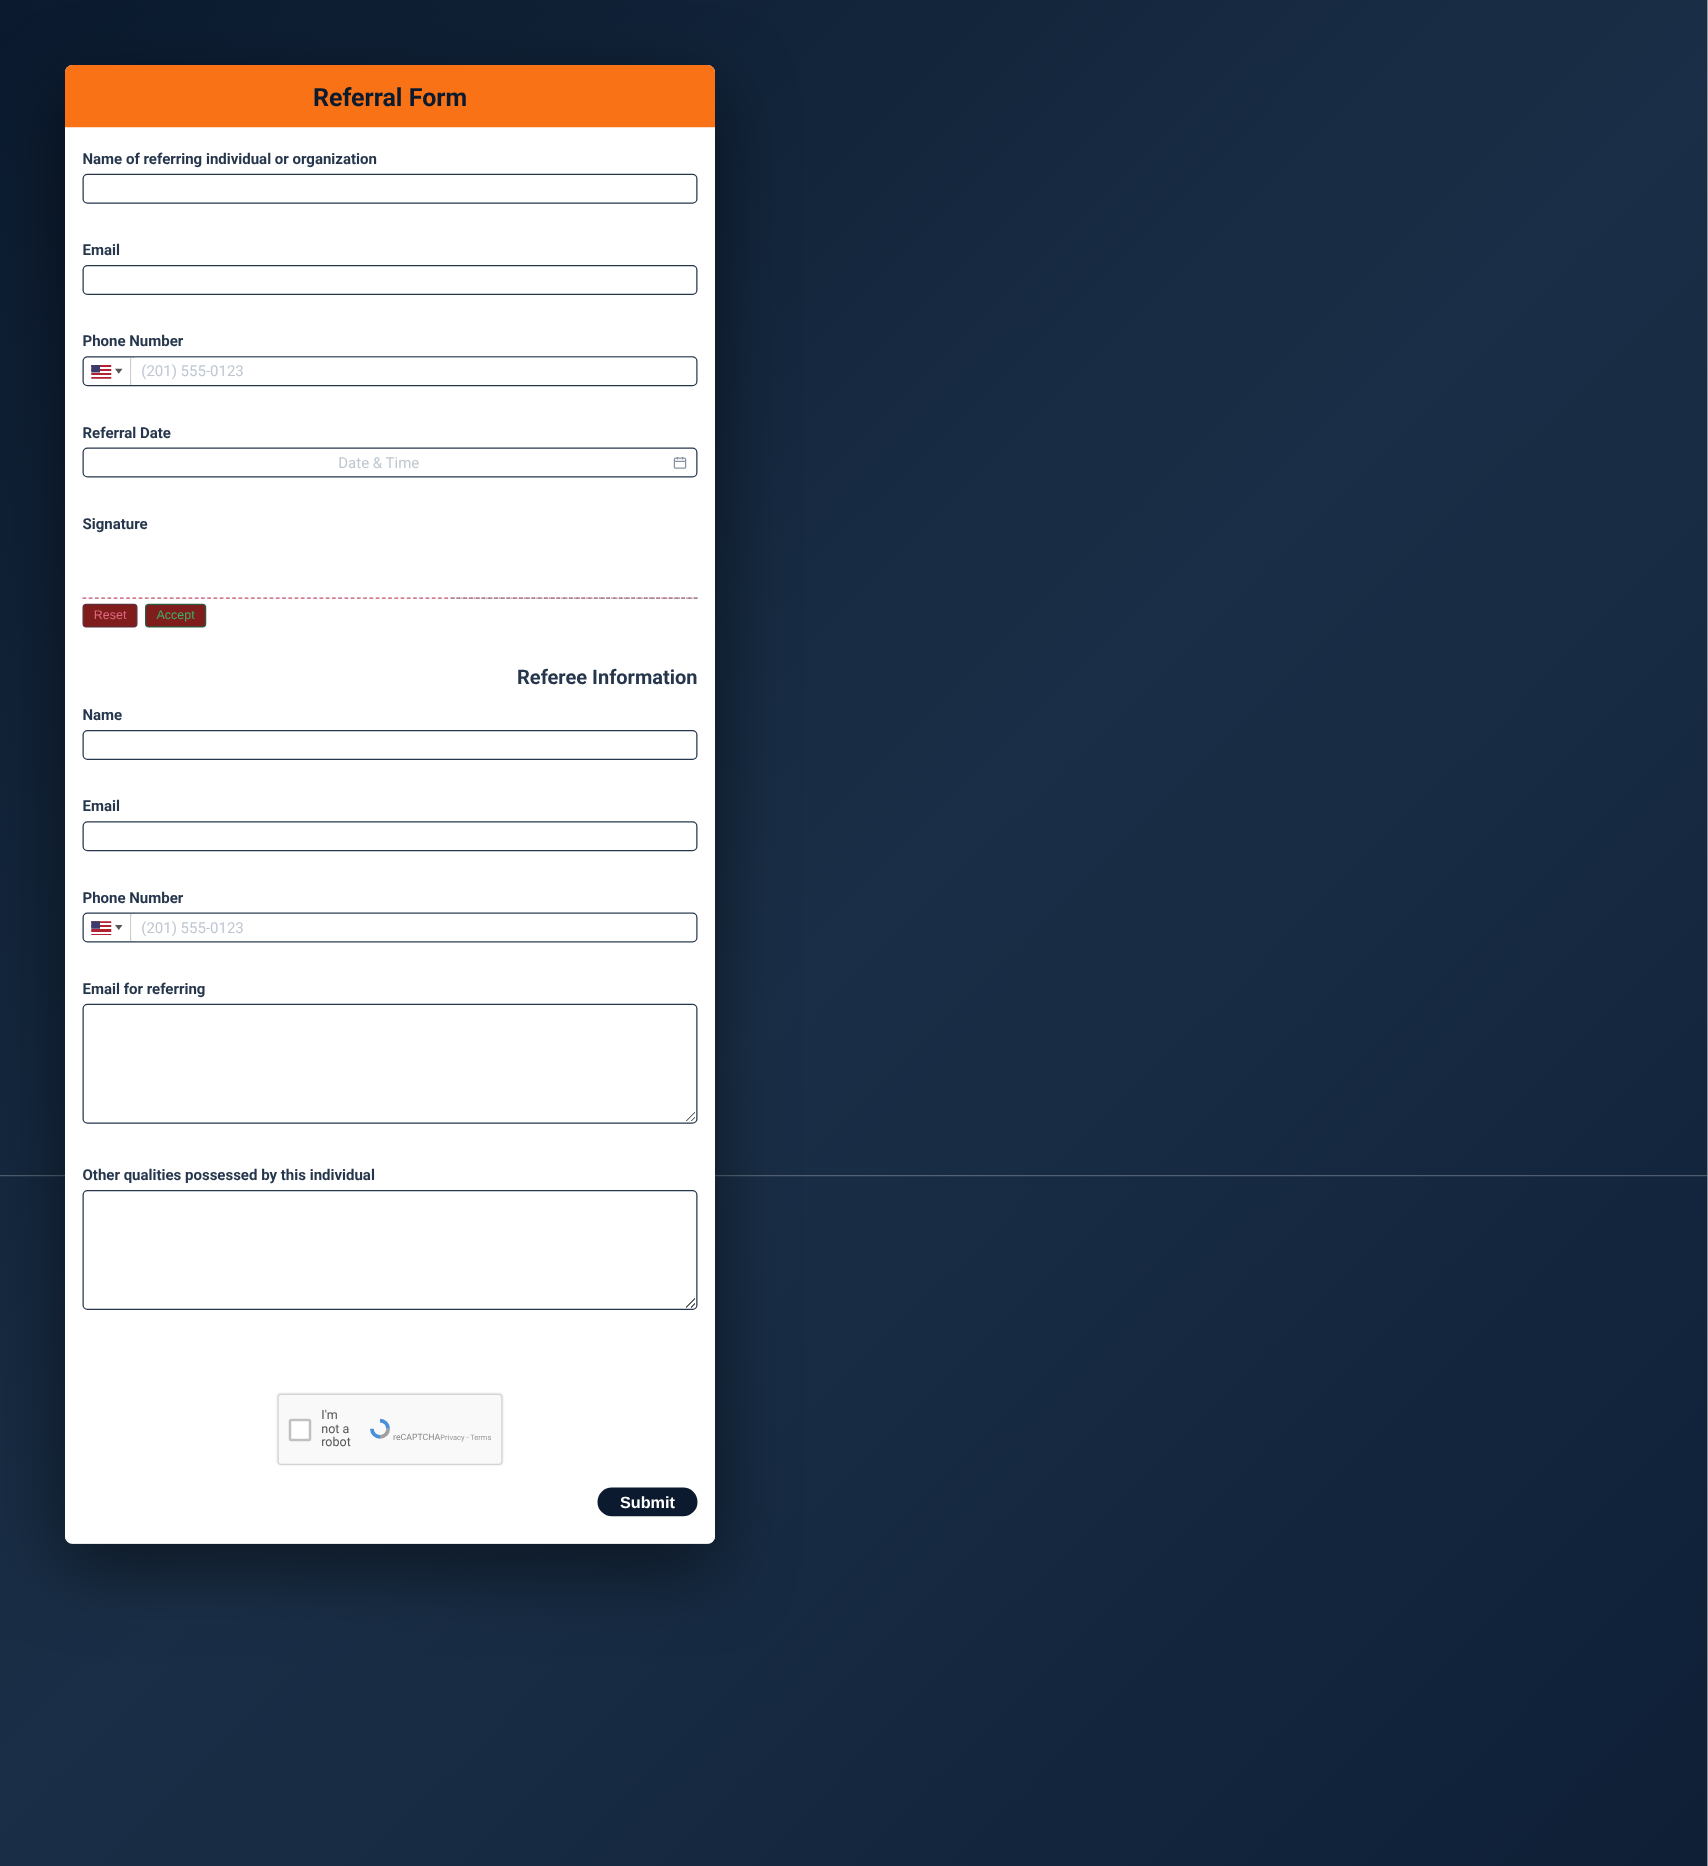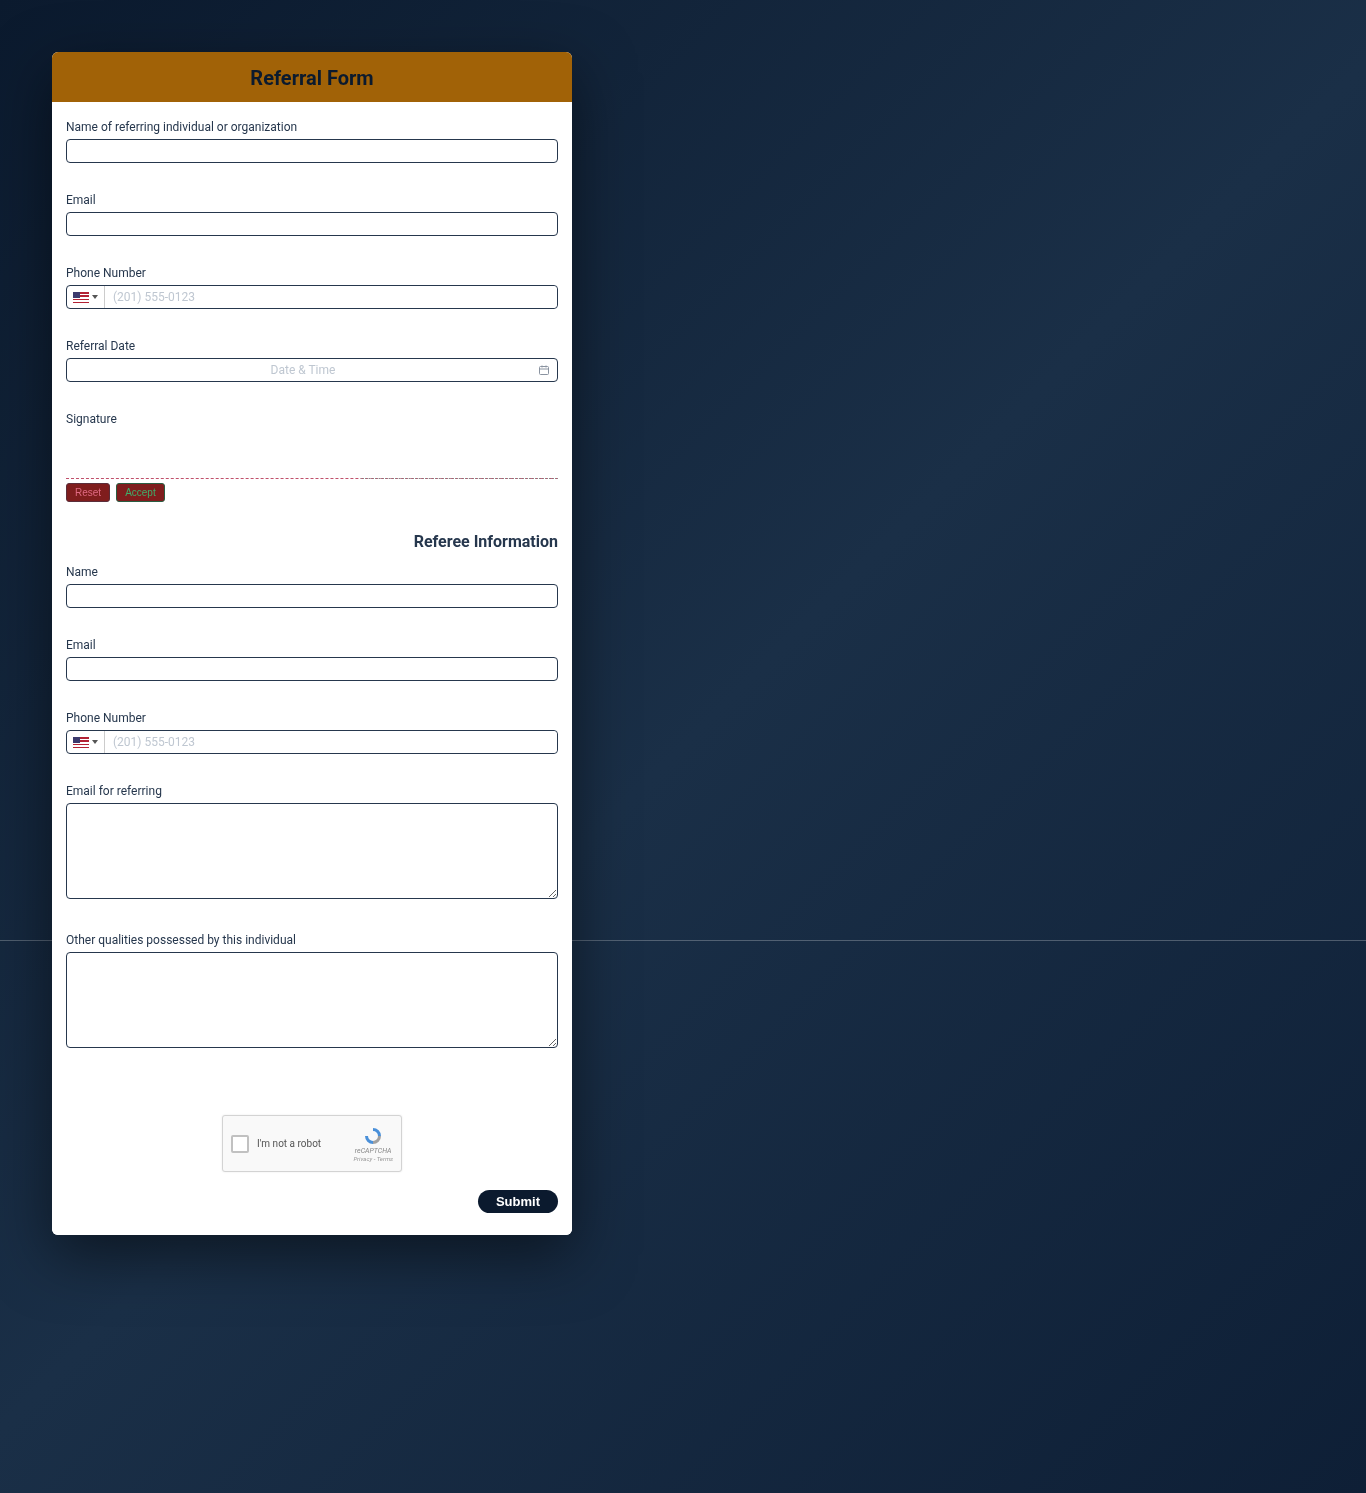--- a/index.html
+++ b/index.html
@@ -23,38 +23,38 @@
     position: absolute;
     left: 52px;
     top: 52px;
     width: 520px;
     background: #fff;
     border-radius: 6px;
     box-shadow: 0 20px 60px rgba(0,0,0,0.5);
     overflow: hidden;
   }
   .form-title {
-    background: #a16207;
+    background: #f97316;
     color: #0b1a2e;
     text-align: center;
     font-size: 20px;
     font-weight: 700;
     padding: 14px 0 12px;
   }
   .form-body {
     padding: 18px 14px 22px 14px;
     background: #fff;
   }
   .field {
     margin-bottom: 30px;
   }
   .field-label {
     display: block;
     font-size: 12px;
-    font-weight: 400;
+    font-weight: 700;
     color: #26374d;
     margin-bottom: 5px;
   }
   .text-input, .date-input, .phone-value, textarea {
     width: 100%;
     border: 1px solid #26374d;
     background: #fff;
     border-radius: 4px;
     height: 24px;
     padding: 3px 8px;
@@ -170,25 +170,23 @@
     background: #fff;
     cursor: pointer;
   }
   .captcha-label {
     font-size: 10px;
     color: #555;
     flex: 1;
   }
   .captcha-logo {
     display: flex;
-    flex-direction: column;
-    align-items: center;
+    align-items: flex-end;
     font-size: 6px;
     color: #999;
-    font-style: italic;
   }
   .captcha-logo svg { display:block; margin-bottom:1px; }
   .captcha-sublabel { font-size: 7px; color:#888; text-align:center; }
   .captcha-terms { font-size: 6px; color:#999; }
   .submit-row { display: flex; justify-content: flex-end; }
   .btn-submit {
     background: #0b1a2e;
     color: #fff;
     font-size: 13px;
     font-weight: 600;

